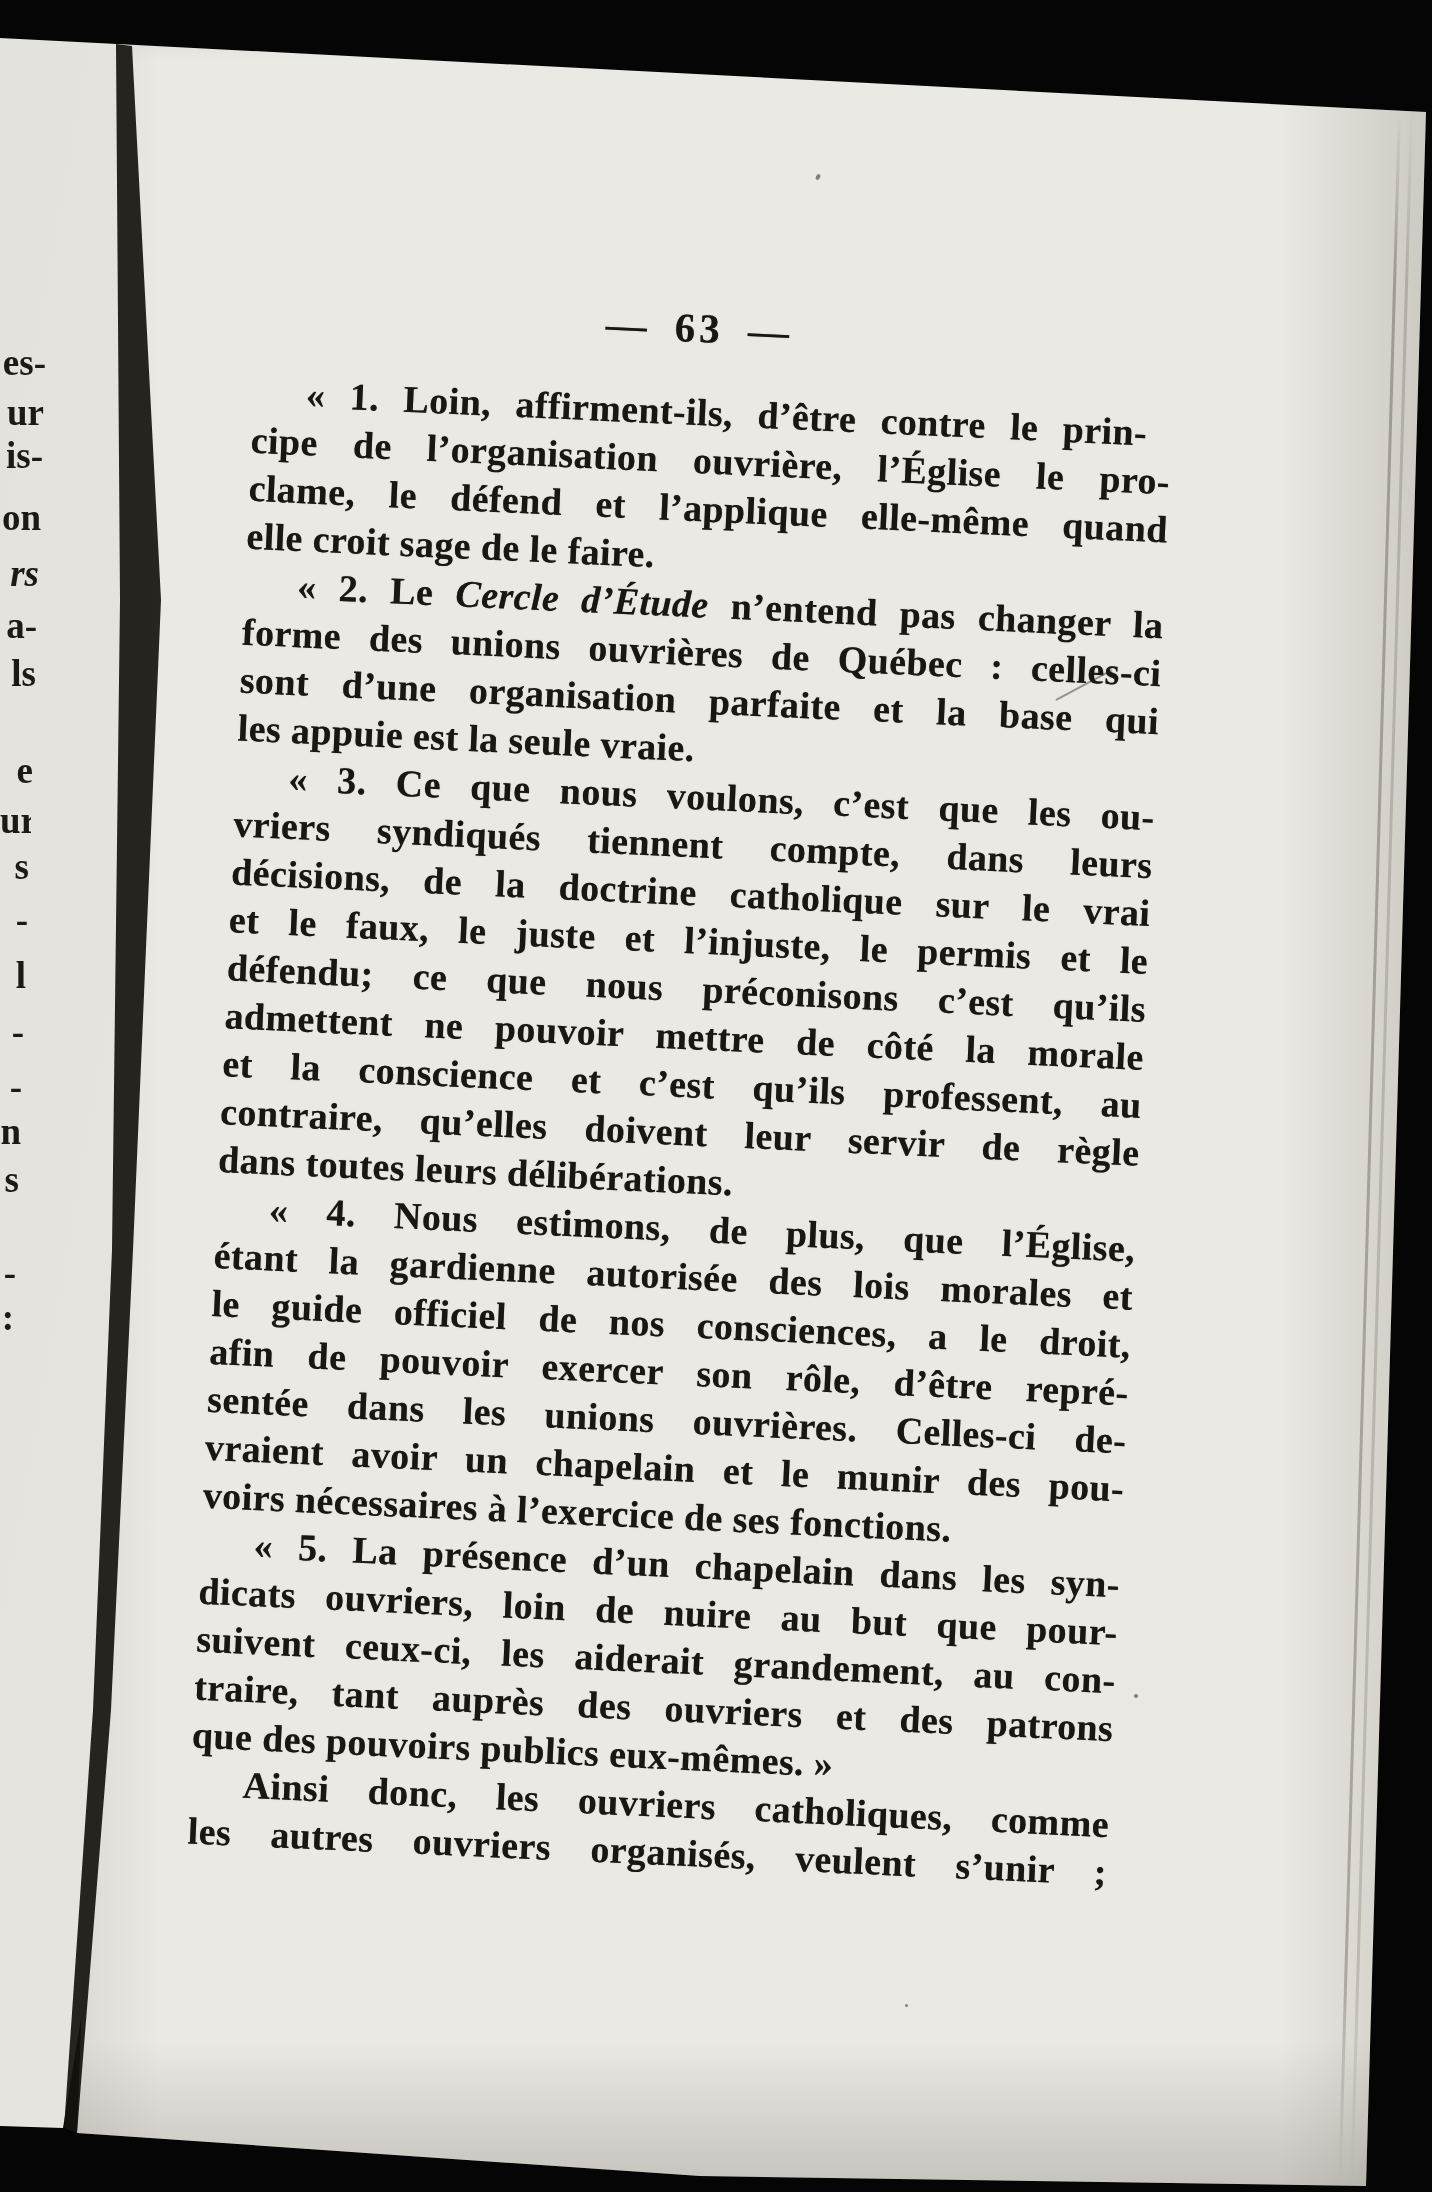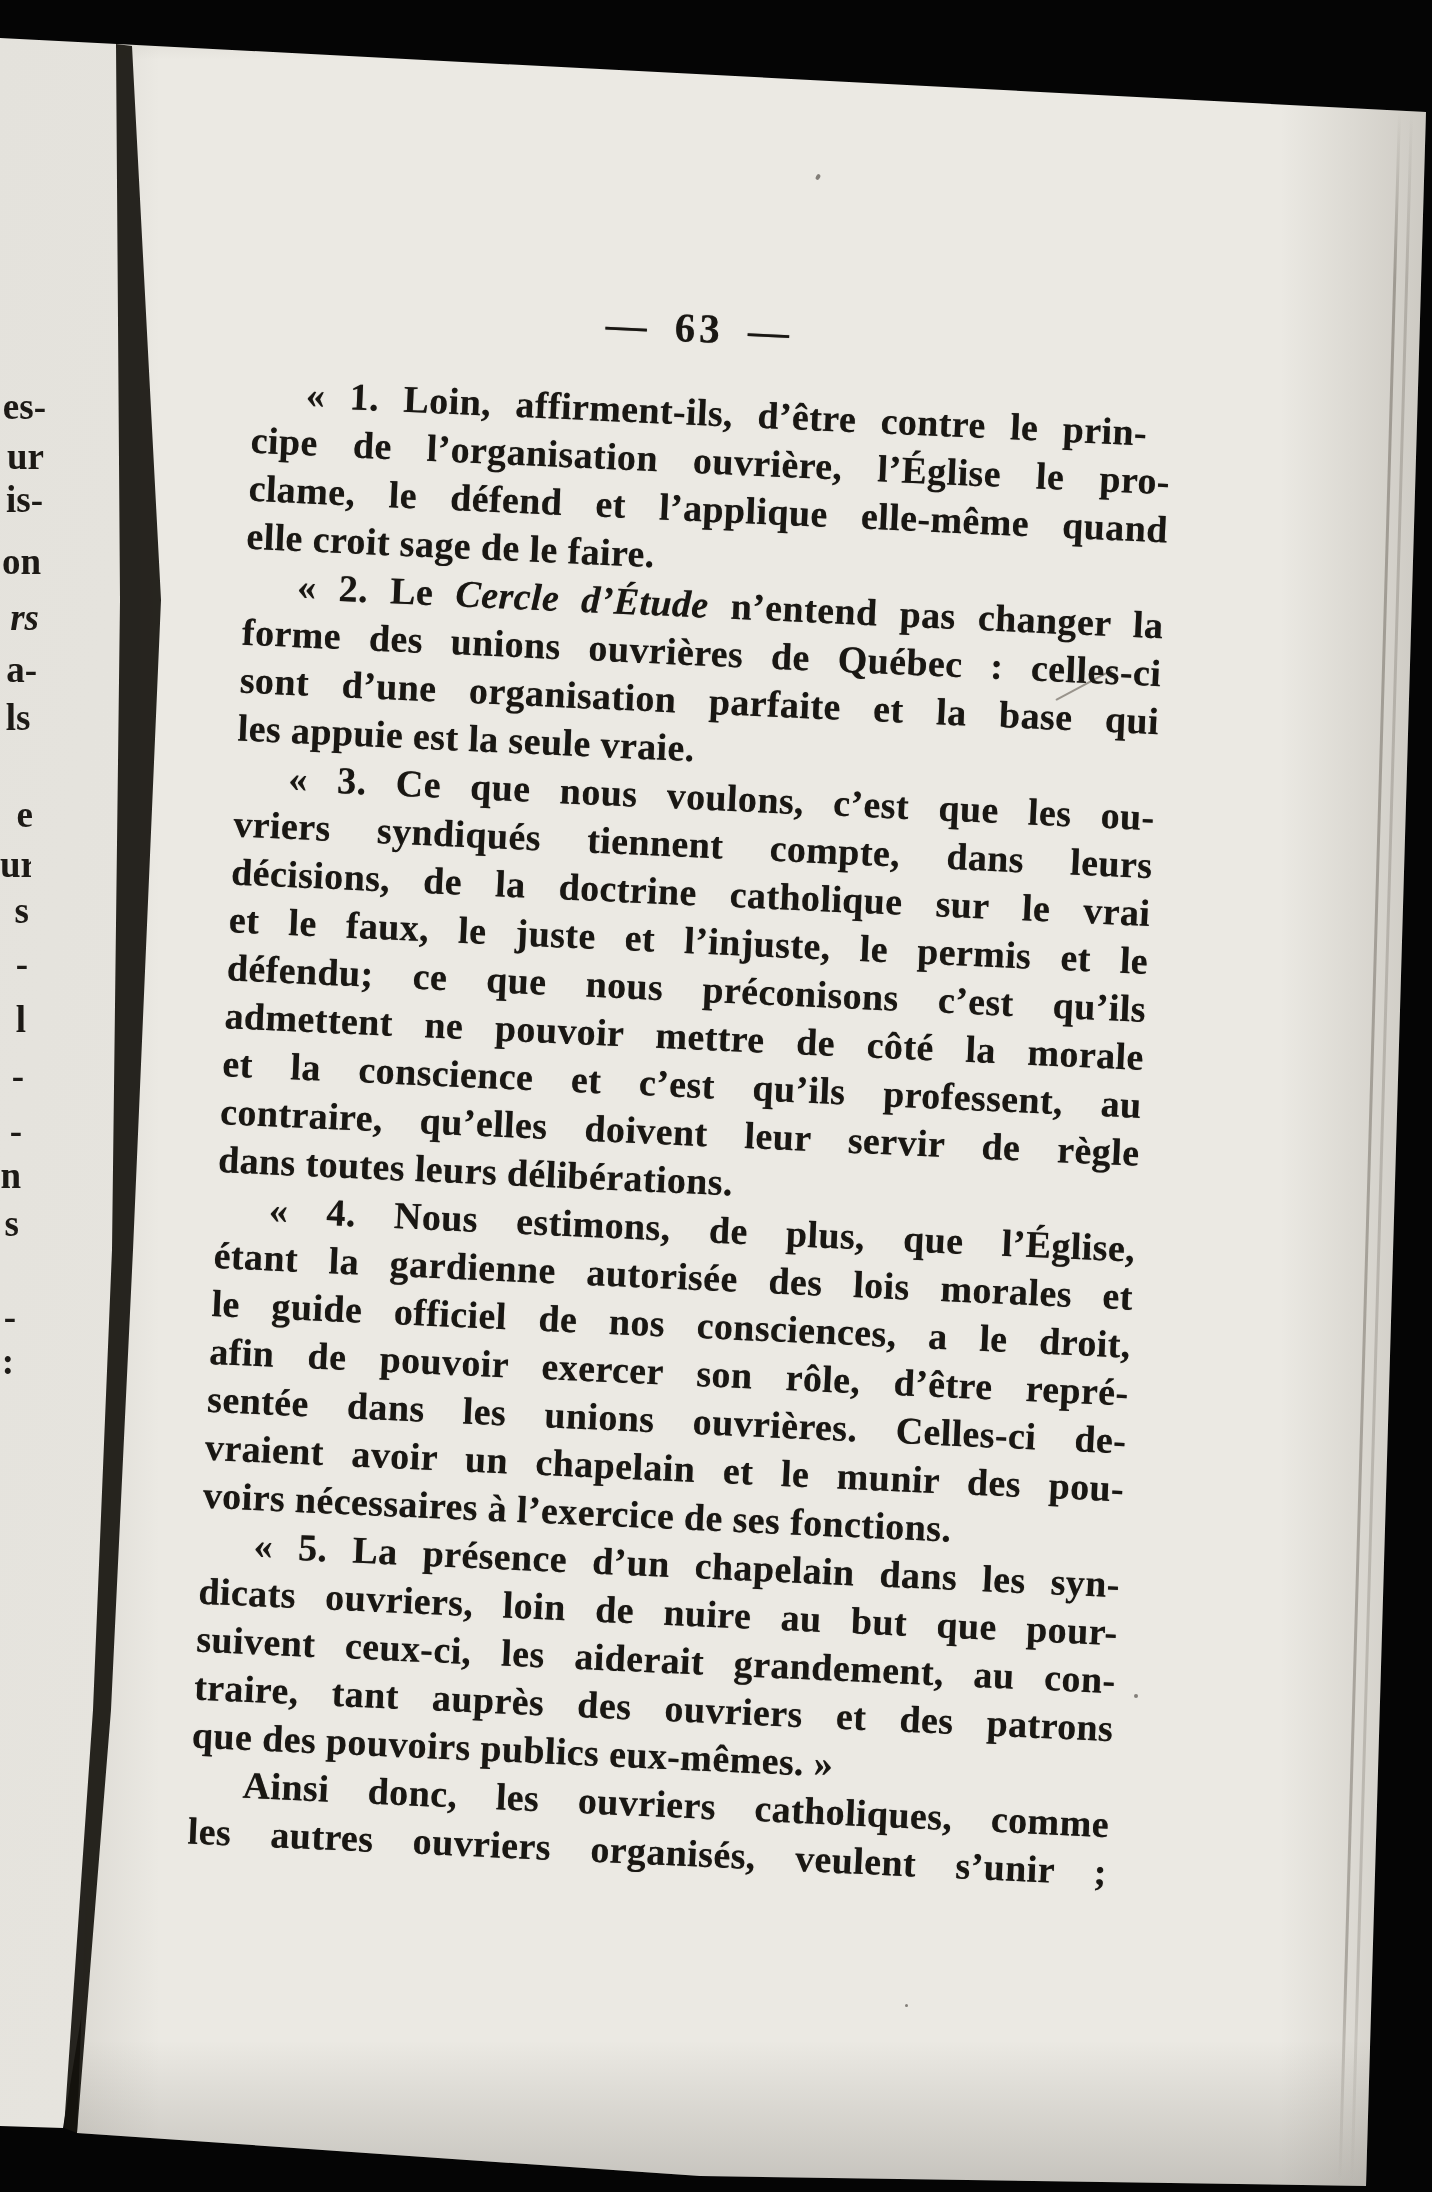--- a/index.html
+++ b/index.html
@@ -4,21 +4,21 @@
 <style>
   html,body{margin:0;padding:0;background:#050505;}
   .scene{position:relative;width:1432px;height:2192px;background:#050505;overflow:hidden;
          font-family:"Liberation Serif","DejaVu Serif",serif;}
 
   
   .left-strip{position:absolute;inset:0;
     background:linear-gradient(100deg,#e4e2dc 0%,#e9e7e1 60%,#ddd9d2 100%);
     clip-path:polygon(0px 38px,117px 44px,146px 600px,120px 1250px,112px 1500px,84px 2000px,63px 2128px,0px 2126px);}
   .frag{position:absolute;left:0;text-align:right;font-weight:bold;font-size:37px;line-height:44px;
-        color:#1d1a16;white-space:nowrap;overflow:hidden;margin-top:44px;}
+        color:#1d1a16;white-space:nowrap;overflow:hidden;}
 
   
   .page{position:absolute;inset:0;
     background:
       linear-gradient(to bottom,rgba(70,62,50,.18) 0,rgba(0,0,0,0) 60px,rgba(0,0,0,0) 2040px,rgba(40,35,28,.20) 100%),
       linear-gradient(to right,rgba(60,52,40,.16) 0,rgba(0,0,0,0) 160px,rgba(0,0,0,0) 1280px,rgba(60,52,40,.18) 100%),
       #ebe9e3;
     clip-path:polygon(117px 44px,1426px 112px,1366px 2186px,700px 2176px,77px 2133px,93px 1710px,112px 1250px,120px 600px);}
 
   
@@ -58,21 +58,21 @@
 <div class="scene">
 
   <div class="left-strip">
 
   <div class="frag" style="top: 341px; width: 46px;">es-</div>
       <div class="frag" style="top: 391px; width: 44px;">ur</div>
       <div class="frag" style="top: 434px; width: 43px;">is-</div>
       <div class="frag" style="top: 496px; width: 41px;">on</div>
       <div class="frag" style="top: 552px; width: 39px; font-style: italic;">rs</div>
       <div class="frag" style="top: 604px; width: 37px;">a-</div>
-      <div class="frag" style="top: 652px; width: 36px; text-align: center;">ls</div>
+      <div class="frag" style="top: 652px; width: 36px;">ls</div>
       <div class="frag" style="top: 749px; width: 33px;">e</div>
       <div class="frag" style="top: 799px; width: 31px;">ur</div>
       <div class="frag" style="top: 845px; width: 29px;">s</div>
       <div class="frag" style="top: 898px; width: 28px;">-</div>
       <div class="frag" style="top: 954px; width: 26px;">l</div>
       <div class="frag" style="top: 1010px; width: 24px;">-</div>
       <div class="frag" style="top: 1065px; width: 22px;">-</div>
       <div class="frag" style="top: 1110px; width: 21px;">n</div>
       <div class="frag" style="top: 1158px; width: 19px;">s</div>
       <div class="frag" style="top: 1251px; width: 16px;">-</div>

